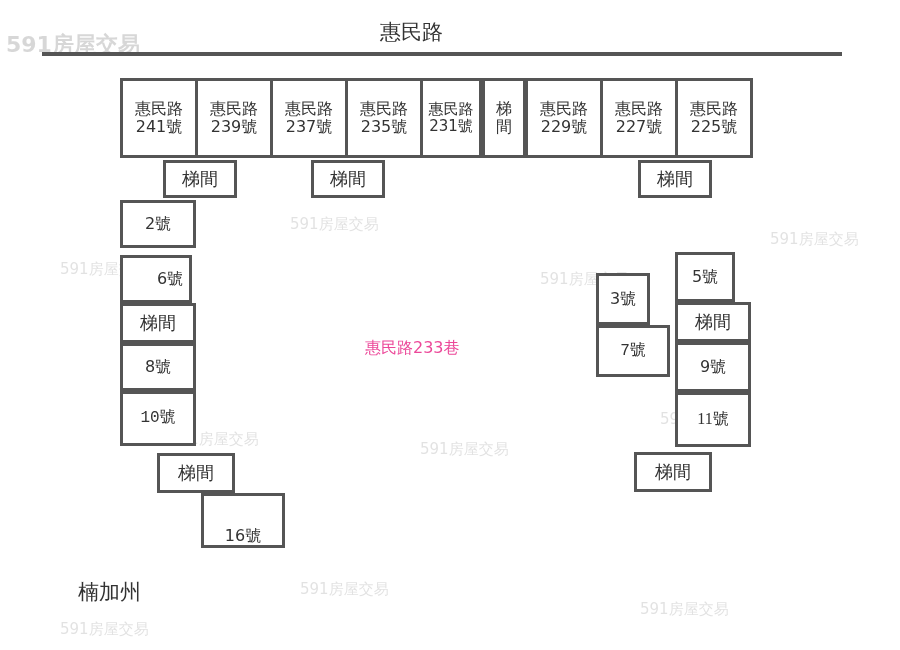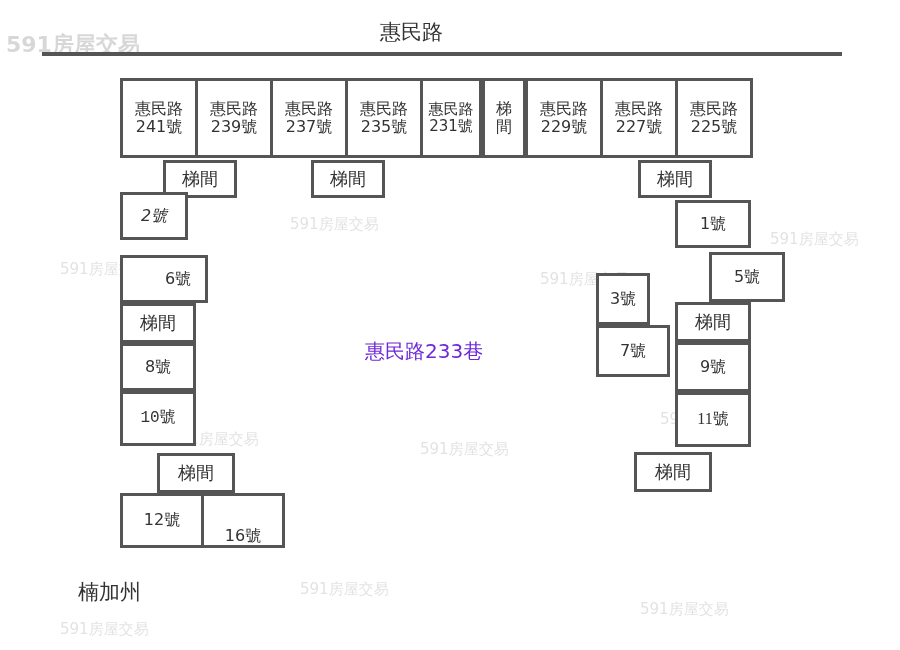--- a/index.html
+++ b/index.html
@@ -46,22 +46,22 @@
     white-space: nowrap;
     z-index: 3;
   }
   .road-line {
     position: absolute;
     background: #555555;
     z-index: 2;
   }
   .lane-label {
     position: absolute;
-    font-size: 20px;
-    color: #6d28d9;
+    font-size: 16px;
+    color: #ec4899;
     white-space: nowrap;
     z-index: 3;
   }
   .corner-label {
     position: absolute;
     font-size: 21px;
     color: #333333;
     white-space: nowrap;
     z-index: 3;
   }
@@ -149,59 +149,53 @@
   <div class="box" style="left:163px; top:160px; width:74px; height:38px; font-size:18px;">
     <span class="l1">梯間</span>
   </div>
   <div class="box" style="left:311px; top:160px; width:74px; height:38px; font-size:18px;">
     <span class="l1">梯間</span>
   </div>
   <div class="box" style="left:638px; top:160px; width:74px; height:38px; font-size:18px;">
     <span class="l1">梯間</span>
   </div>
 
-  <div class="box" style="left:120px; top:192px; width:68px; height:48px;font-style:italic;">
+  <div class="box" style="left:120px; top:200px; width:76px; height:48px;">
     <span class="l1">2號</span>
   </div>
-  <div class="box" style="left:120px; top:255px; width:88px; height:48px;padding-left:28px;">
+  <div class="box" style="left:120px; top:255px; width:72px; height:48px;padding-left:28px;">
     <span class="l1">6號</span>
   </div>
   <div class="box" style="left:120px; top:303px; width:76px; height:40px; font-size:18px;">
     <span class="l1">梯間</span>
   </div>
   <div class="box" style="left:120px; top:343px; width:76px; height:48px;">
     <span class="l1">8號</span>
   </div>
   <div class="box" style="left:120px; top:391px; width:76px; height:55px;font-family:Liberation Mono, monospace;">
     <span class="l1">10號</span>
   </div>
 
   <div class="box" style="left:157px; top:453px; width:78px; height:40px; font-size:18px;">
     <span class="l1">梯間</span>
   </div>
-  <div class="box" style="left:120px; top:493px; width:84px; height:55px;">
-    <span class="l1">12號</span>
-  </div>
   <div class="box" style="left:201px; top:493px; width:84px; height:55px;justify-content:flex-end;">
     <span class="l1">16號</span>
   </div>
 
   <div class="lane-label" style="left:365px; top:338px;">惠民路233巷</div>
 
   <div class="box" style="left:596px; top:273px; width:54px; height:52px;">
     <span class="l1">3號</span>
   </div>
-  <div class="box" style="left:596px; top:325px; width:74px; height:52px;">
+  <div class="box" style="left:596px; top:325px; width:74px; height:52px;font-family:Liberation Mono, monospace;">
     <span class="l1">7號</span>
   </div>
 
-  <div class="box" style="left:675px; top:200px; width:76px; height:48px;">
-    <span class="l1">1號</span>
-  </div>
-  <div class="box" style="left:675px; top:252px; width:76px; height:50px;margin-left:34px;">
+  <div class="box" style="left:675px; top:252px; width:60px; height:50px;">
     <span class="l1">5號</span>
   </div>
   <div class="box" style="left:675px; top:302px; width:76px; height:40px; font-size:18px;">
     <span class="l1">梯間</span>
   </div>
   <div class="box" style="left:675px; top:342px; width:76px; height:50px;">
     <span class="l1">9號</span>
   </div>
   <div class="box" style="left:675px; top:392px; width:76px; height:55px;font-family:Liberation Serif, serif;">
     <span class="l1">11號</span>

